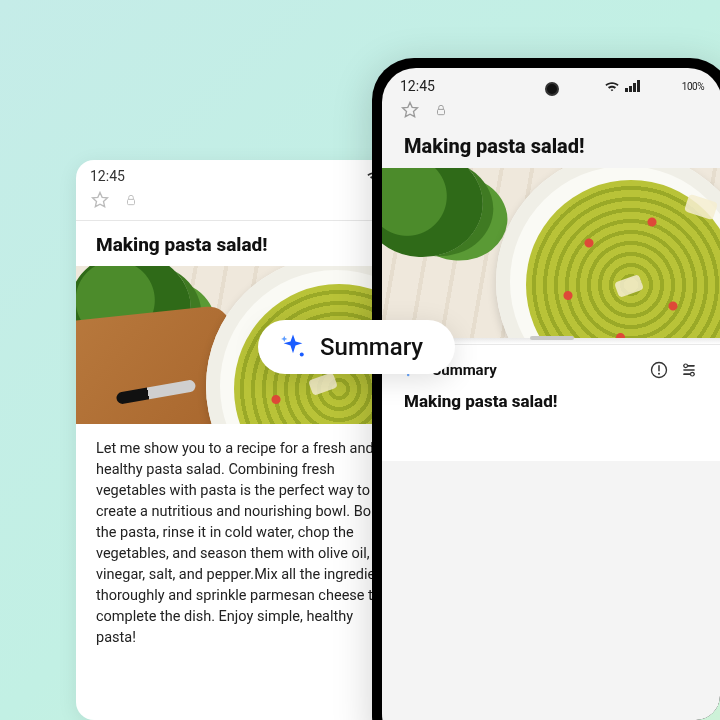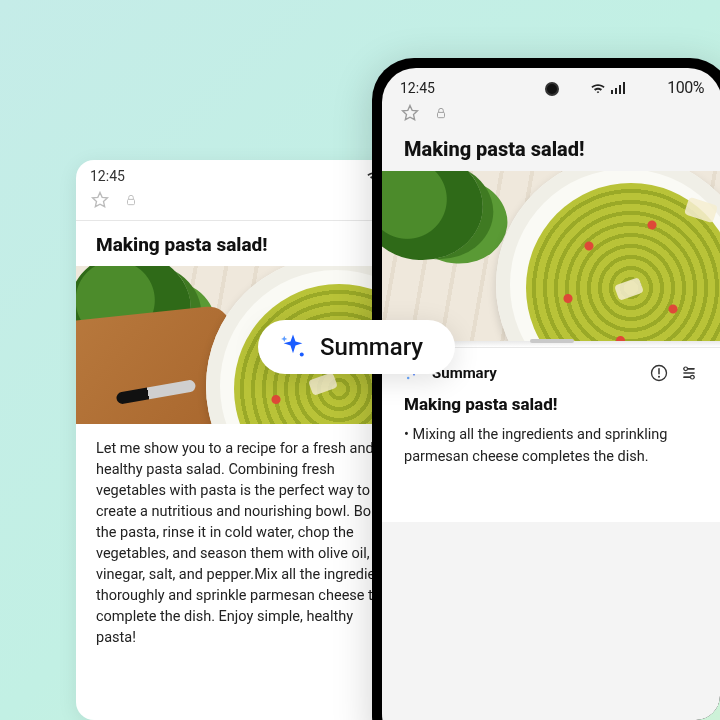--- a/index.html
+++ b/index.html
@@ -103,21 +103,21 @@
       repeating-radial-gradient(circle at 50% 50%, #b9c23e 0 7px, #9aa82d 7px 11px);
     filter: saturate(1.05); }
   .shav { position:absolute; background:#f4edd0; opacity:.85; }
   .shav.a { right:6px; top:30px; width:30px; height:18px; transform:rotate(18deg); border-radius:4px; }
   .shav.b { right:80px; top:110px; width:26px; height:16px; transform:rotate(-20deg); border-radius:4px; }
 
   
   .sparkle-blue { width:30px; height:30px; position:relative; display:inline-block; color:#1a5cff; }
 
   .wifi-svg { width:16px; height:12px; }
-  .batt-text { font-size:16px; letter-spacing:-.5px;margin-left:37px; }
+  .batt-text { font-size:10px; letter-spacing:-.5px;margin-left:37px; }
 </style>
 </head>
 <body>
 
 <div class="stage">
 
   <div class="phone-left">
     <div class="statusbar">
       <span>12:45</span>
       <span style="display:flex;align-items:center;gap:6px;">
@@ -216,21 +216,20 @@
             <svg viewBox="0 0 24 24" width="20" height="20">
               <rect x="5" y="6" width="14" height="2" rx="1" fill="#333"></rect>
               <rect x="5" y="11" width="14" height="2" rx="1" fill="#333"></rect>
               <rect x="5" y="16" width="14" height="2" rx="1" fill="#333"></rect>
               <circle cx="8" cy="7" r="2.2" fill="#fff" stroke="#333" stroke-width="1.4"></circle>
               <circle cx="16" cy="17" r="2.2" fill="#fff" stroke="#333" stroke-width="1.4"></circle>
             </svg>
           </span>
         </div>
         <div class="summary-title">Making pasta salad!</div>
-        <p>• Mixing all the ingredients and sprinkling parmesan cheese completes the dish.</p>
       </div>
     </div>
   </div>
 
   <div class="summary-pill">
     <span class="sparkle-blue">
       <svg viewBox="0 0 24 24" width="30" height="30">
         <path d="M12 2l2 5.5L19.5 9 14 10.8 12 17l-2-6.2L4.5 9 10 7.5z" fill="#1a5cff"></path>
         <path d="M5 3l.7 1.8L7.5 5.5 5.7 6.2 5 8l-.7-1.8L2.5 5.5l1.8-.7z" fill="#5a9bff"></path>
         <circle cx="19" cy="18" r="1.6" fill="#1a5cff"></circle>

